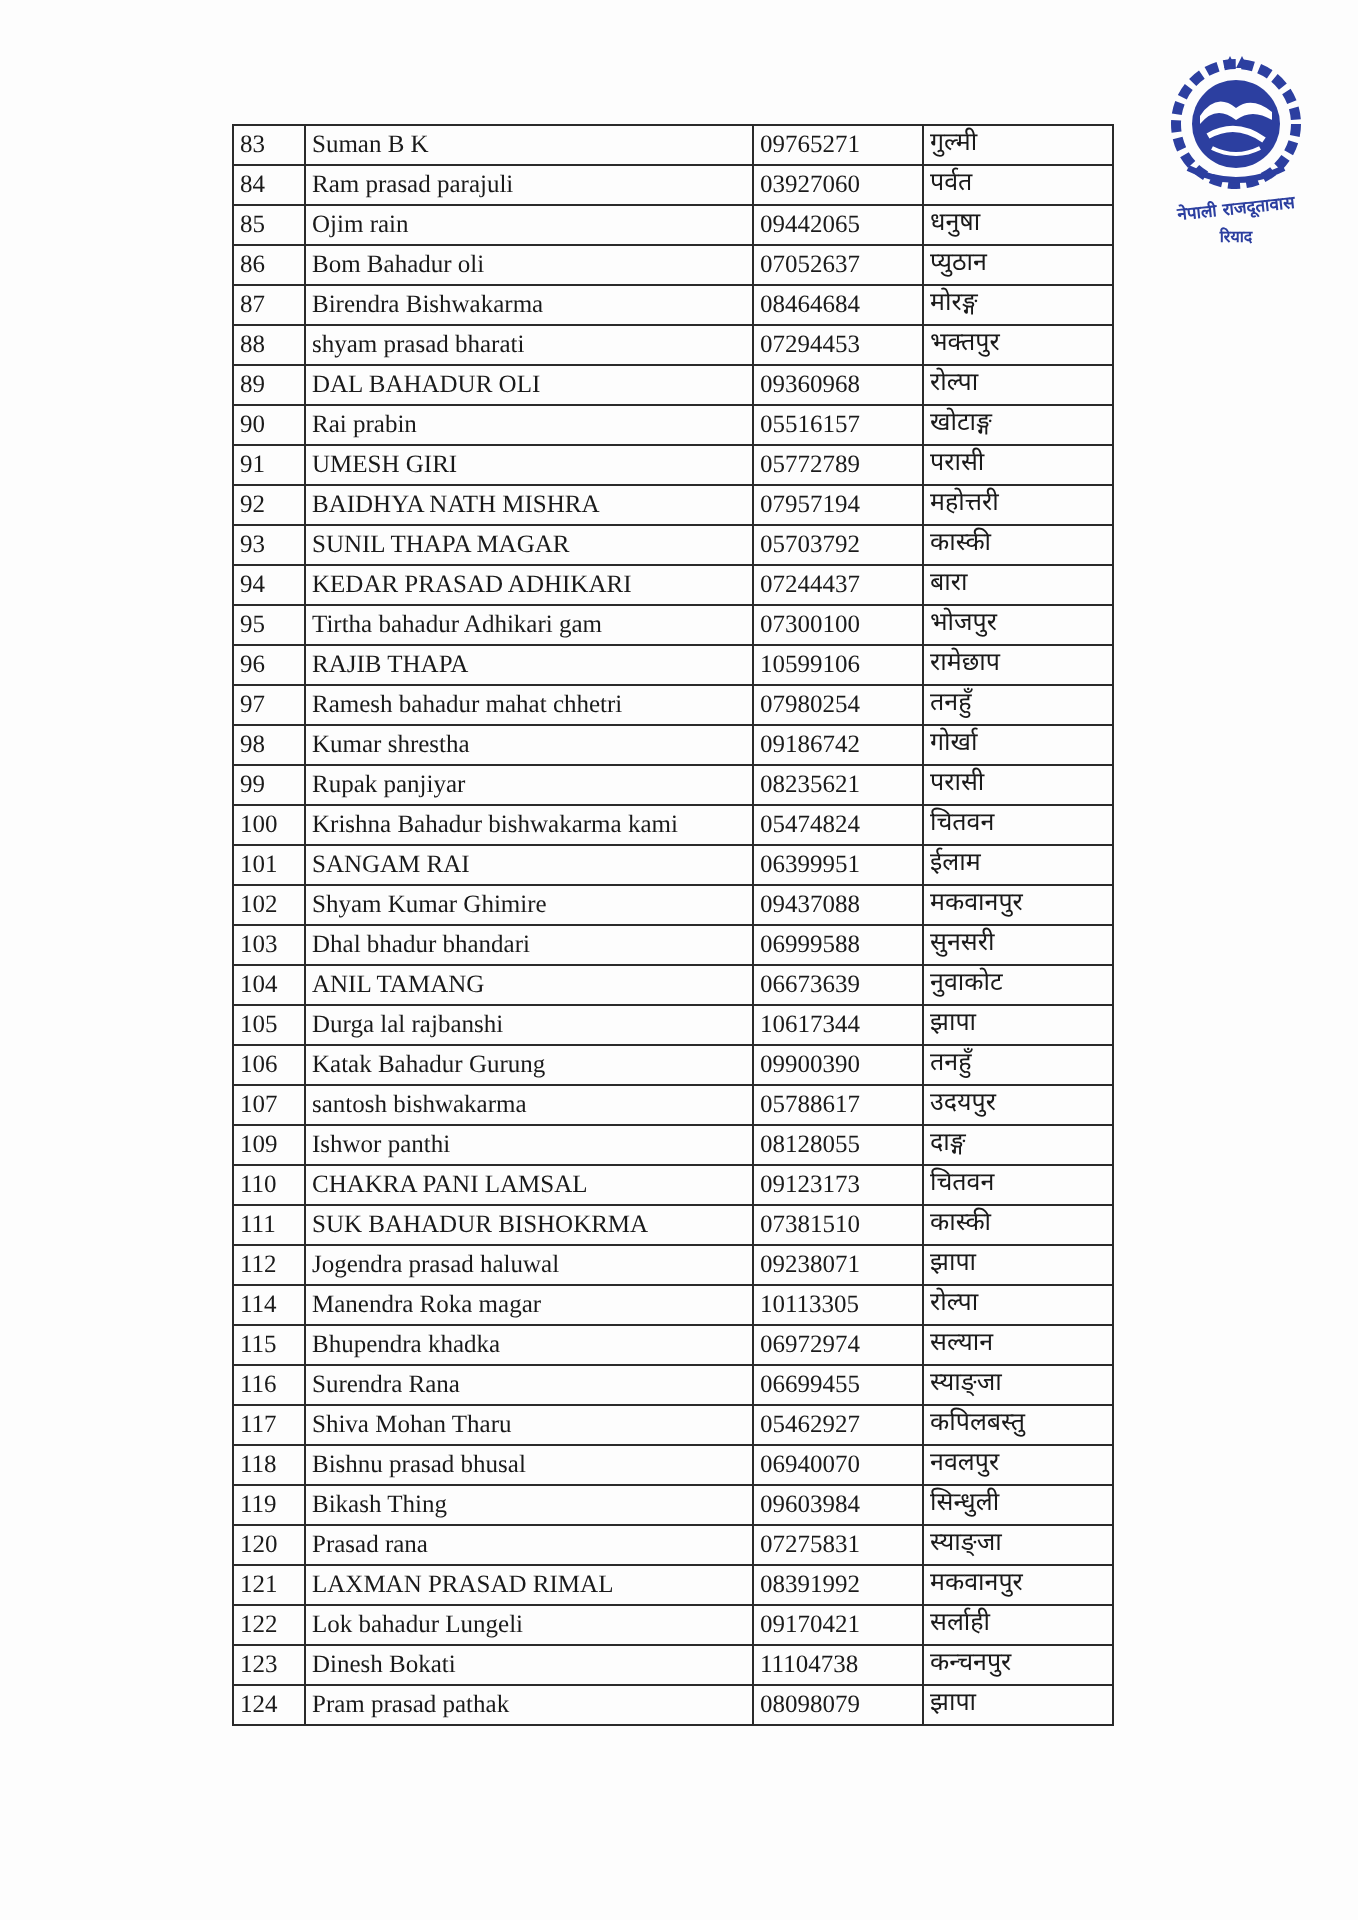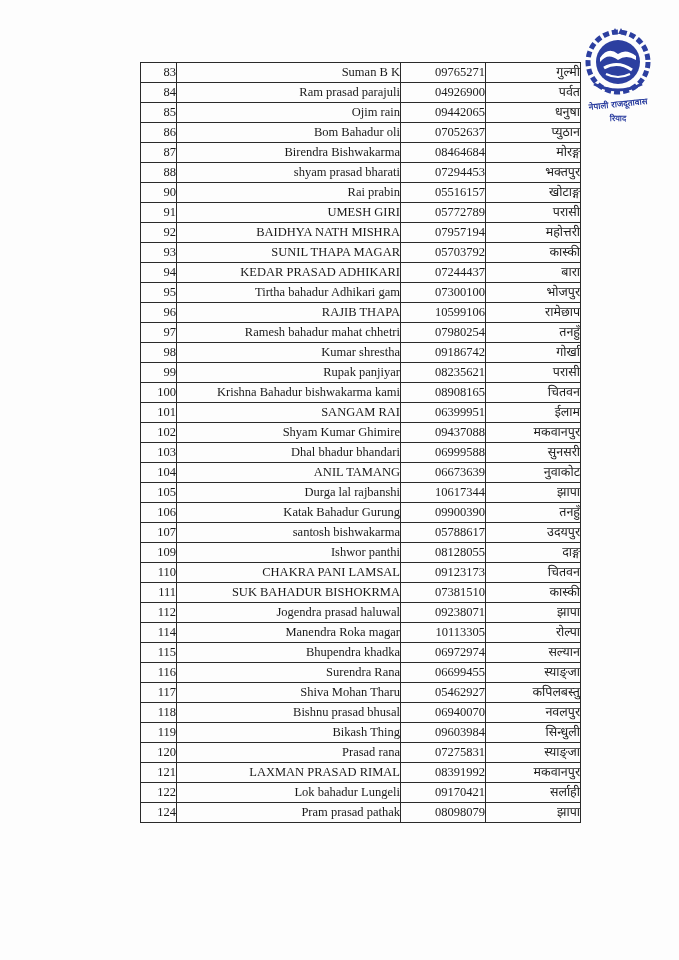--- a/index.html
+++ b/index.html
@@ -46,43 +46,42 @@
       left: 0; top: 88px;
       width: 72px;
       text-align: center;
       font-family: Liberation Serif, serif;
       font-size: 8px;
       font-weight: bold;
       color: #2c3fa0;
     }
     table.roster {
       position: absolute;
-      left: 140px;
+      left: 116px;
       top: 62px;
       border-collapse: collapse;
       table-layout: fixed;
       width: 440px;
-      text-align: right;
     }
     table.roster td {
       border: 1px solid #2a2a2a;
       height: 19px;
       padding: 0 0 0 3px;
       font-size: 12.5px;
       line-height: 19px;
       white-space: nowrap;
       overflow: hidden;
       vertical-align: middle;
     }
     col.c-sn { width: 36px; }
     col.c-name { width: 224px; }
     col.c-id { width: 85px; }
     col.c-dist { width: 95px; }
     td.dist {
-      font-family: Liberation Serif, serif;
+      font-family: Liberation Mono, monospace;
       font-size: 11.5px;
     }
     table.roster tr:last-child td { border-bottom: 1.5px solid #2a2a2a; }
   </style>
 </head>
 <body>
 
 <div class="page">
 
   <div class="logo">
@@ -109,21 +108,21 @@
     <tbody id="roster-body">
         <tr>
           <td>83</td>
           <td>Suman B K</td>
           <td>09765271</td>
           <td class="dist">गुल्मी</td>
         </tr>
         <tr>
           <td>84</td>
           <td>Ram prasad parajuli</td>
-          <td>04926900</td>
+          <td>03927060</td>
           <td class="dist">पर्वत</td>
         </tr>
         <tr>
           <td>85</td>
           <td>Ojim rain</td>
           <td>09442065</td>
           <td class="dist">धनुषा</td>
         </tr>
         <tr>
           <td>86</td>
@@ -137,20 +136,26 @@
           <td>08464684</td>
           <td class="dist">मोरङ्ग</td>
         </tr>
         <tr>
           <td>88</td>
           <td>shyam prasad bharati</td>
           <td>07294453</td>
           <td class="dist">भक्तपुर</td>
         </tr>
         <tr>
+          <td>89</td>
+          <td>DAL BAHADUR OLI</td>
+          <td>09360968</td>
+          <td class="dist">रोल्पा</td>
+        </tr>
+        <tr>
           <td>90</td>
           <td>Rai prabin</td>
           <td>05516157</td>
           <td class="dist">खोटाङ्ग</td>
         </tr>
         <tr>
           <td>91</td>
           <td>UMESH GIRI</td>
           <td>05772789</td>
           <td class="dist">परासी</td>
@@ -199,21 +204,21 @@
         </tr>
         <tr>
           <td>99</td>
           <td>Rupak panjiyar</td>
           <td>08235621</td>
           <td class="dist">परासी</td>
         </tr>
         <tr>
           <td>100</td>
           <td>Krishna Bahadur bishwakarma kami</td>
-          <td>08908165</td>
+          <td>05474824</td>
           <td class="dist">चितवन</td>
         </tr>
         <tr>
           <td>101</td>
           <td>SANGAM RAI</td>
           <td>06399951</td>
           <td class="dist">ईलाम</td>
         </tr>
         <tr>
           <td>102</td>
@@ -323,20 +328,26 @@
           <td>08391992</td>
           <td class="dist">मकवानपुर</td>
         </tr>
         <tr>
           <td>122</td>
           <td>Lok bahadur Lungeli</td>
           <td>09170421</td>
           <td class="dist">सर्लाही</td>
         </tr>
         <tr>
+          <td>123</td>
+          <td>Dinesh Bokati</td>
+          <td>11104738</td>
+          <td class="dist">कन्चनपुर</td>
+        </tr>
+        <tr>
           <td>124</td>
           <td>Pram prasad pathak</td>
           <td>08098079</td>
           <td class="dist">झापा</td>
         </tr>
       </tbody>
   </table>
 
 </div>
 

